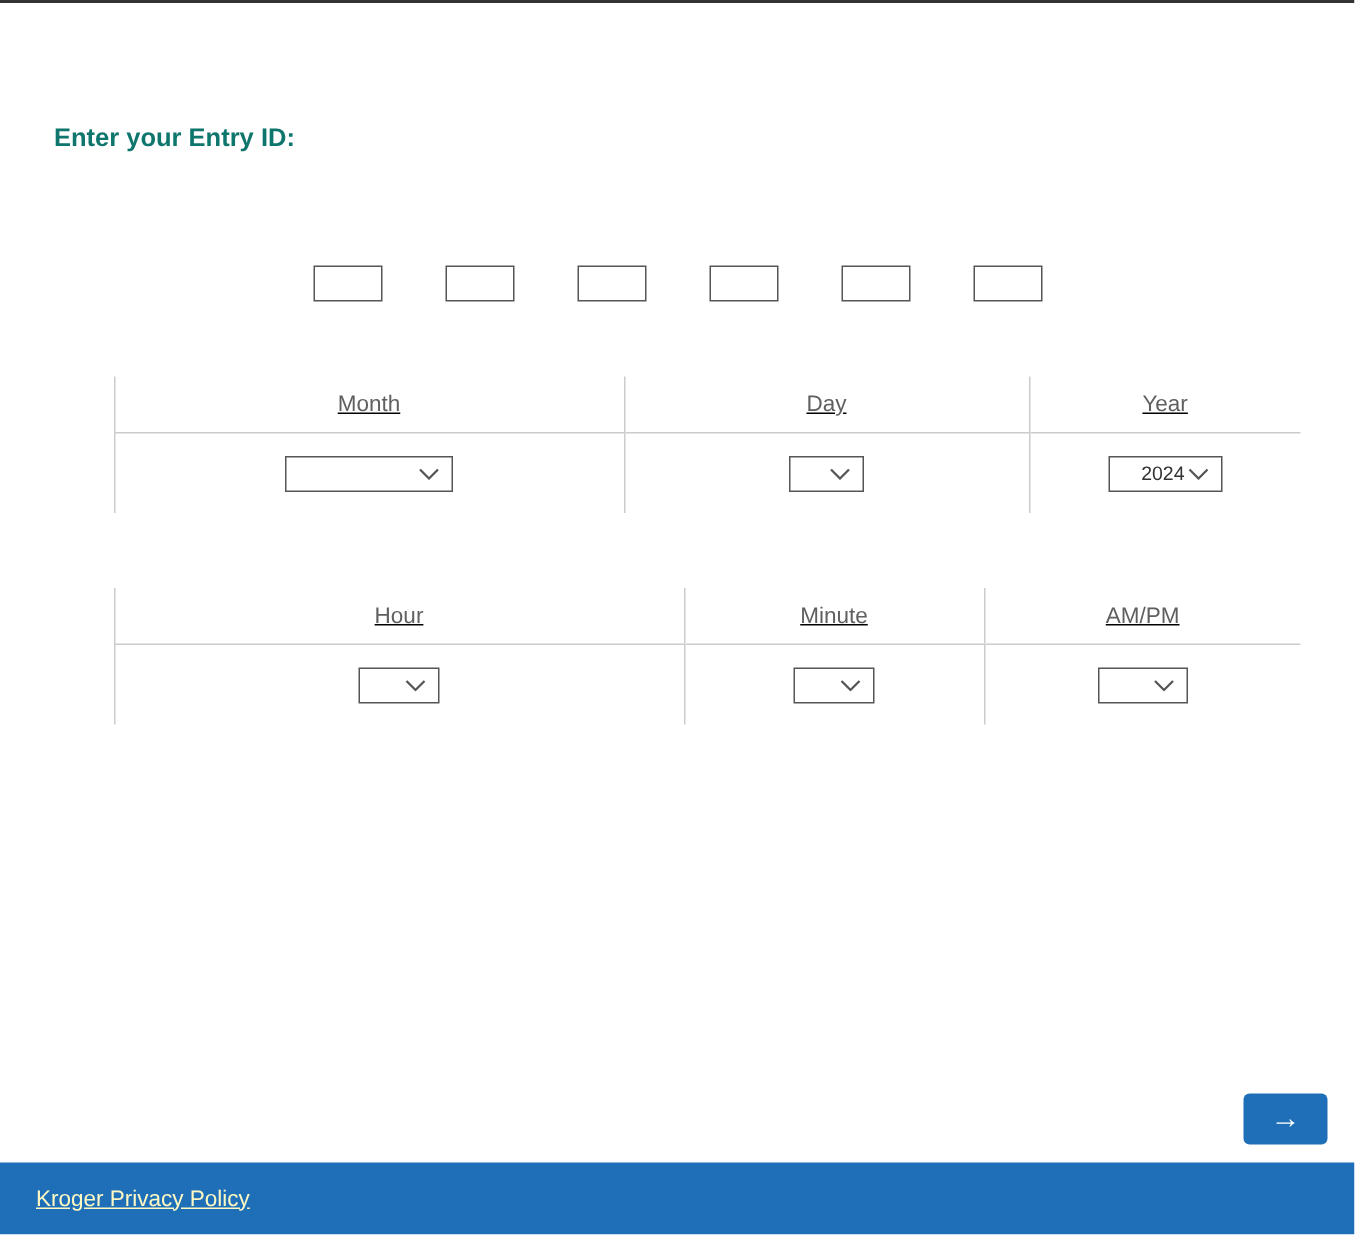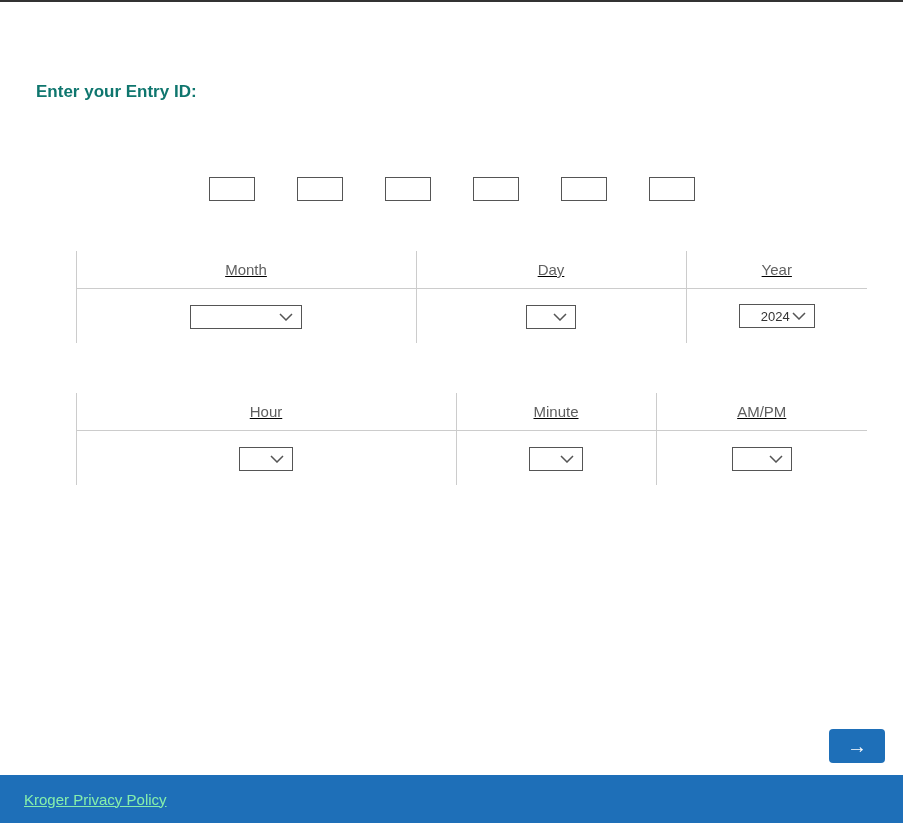--- a/index.html
+++ b/index.html
@@ -134,21 +134,21 @@
       left: 0;
       bottom: 0;
       width: 100%;
       height: 48px;
       background: #1e6fb8;
       display: flex;
       align-items: center;
       padding: 0 24px;
     }
     .footer a {
-      color: #86efac;
+      color: #fef9c3;
       font-size: 15px;
       text-decoration: underline;
     }
   </style>
 </head>
 <body>
 
 <div class="top-border"></div>
 
 <div class="content">

